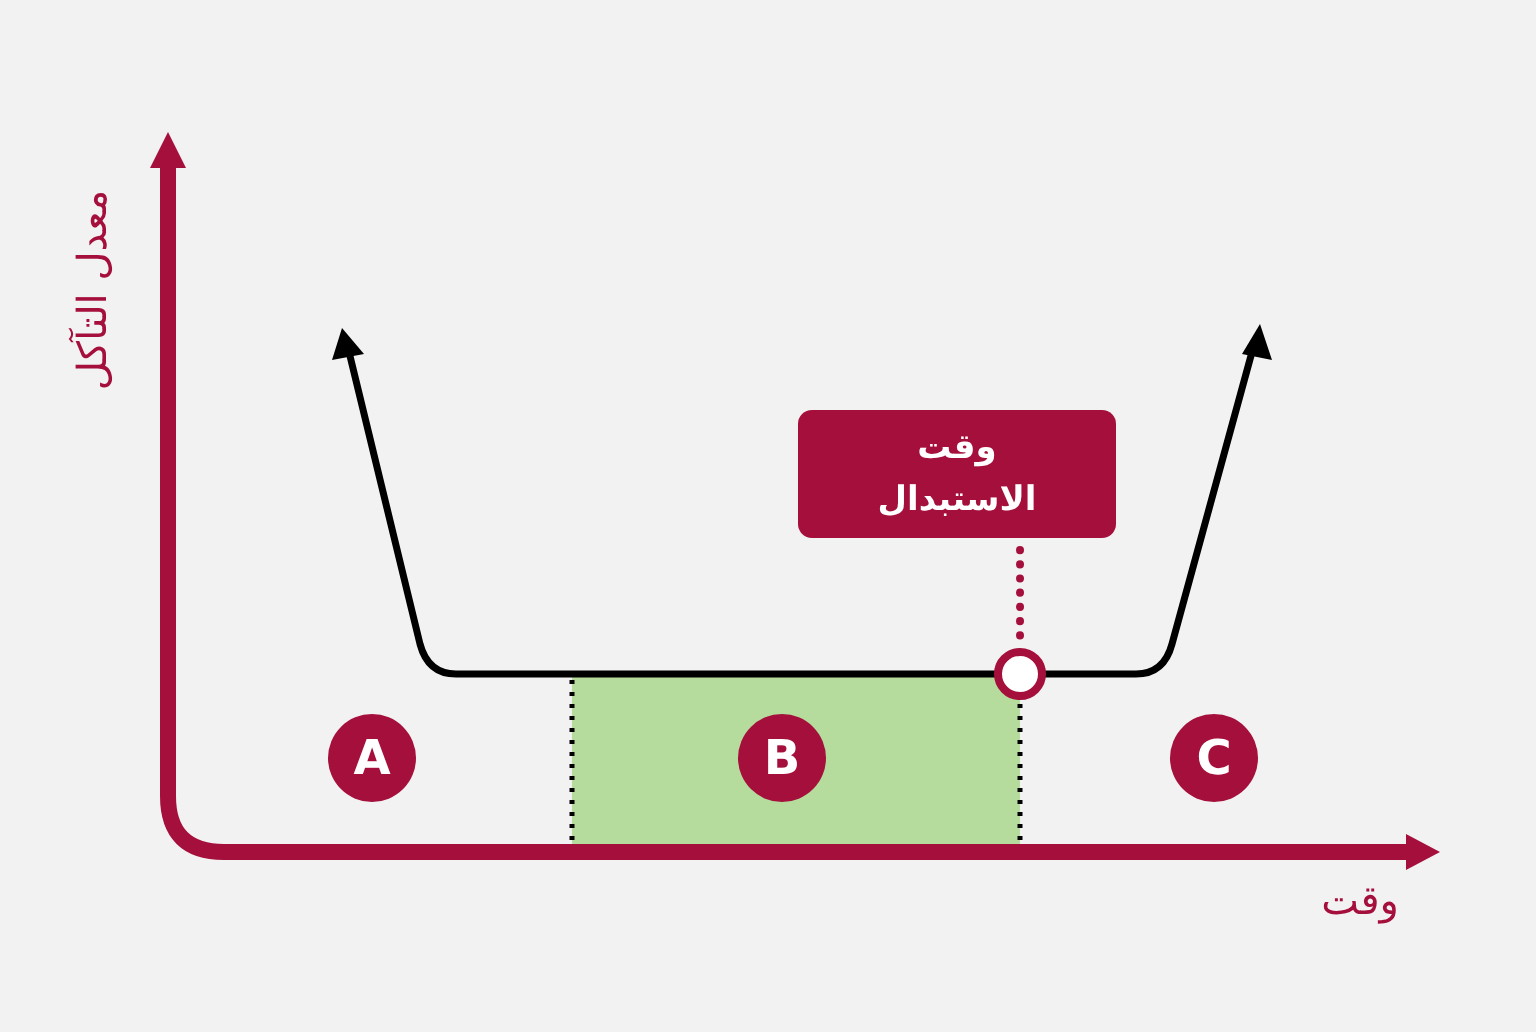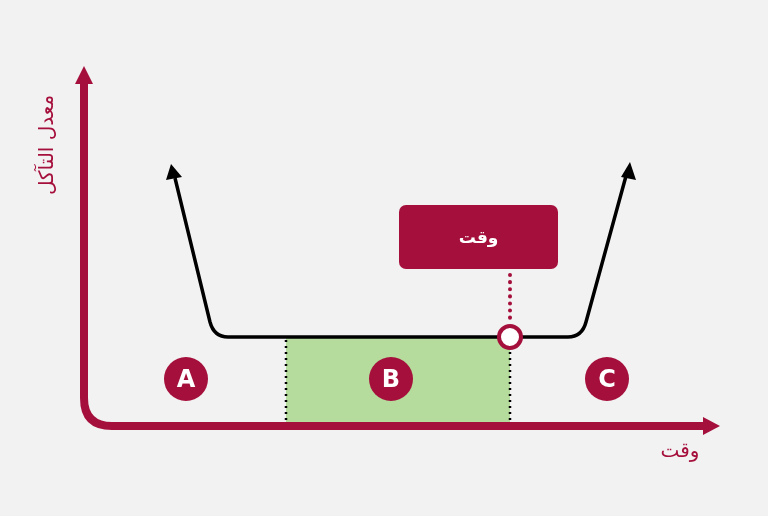--- a/index.html
+++ b/index.html
@@ -78,17 +78,18 @@
   <circle cx="510" cy="337" r="11" fill="#ffffff" stroke="#a50f3c" stroke-width="4"></circle>
 </svg>
 
 <div class="y-label">
   <span>معدل التآكل</span>
 </div>
 <div class="x-label">وقت</div>
 
 <div class="callout">
   <div>وقت</div>
+  <div>الاستبدال</div>
 </div>
 
 <div class="badge" style="left:164px; top:357px;">A</div>
 <div class="badge" style="left:369px; top:357px;">B</div>
 <div class="badge" style="left:585px; top:357px;">C</div>
 
 </body></html>

